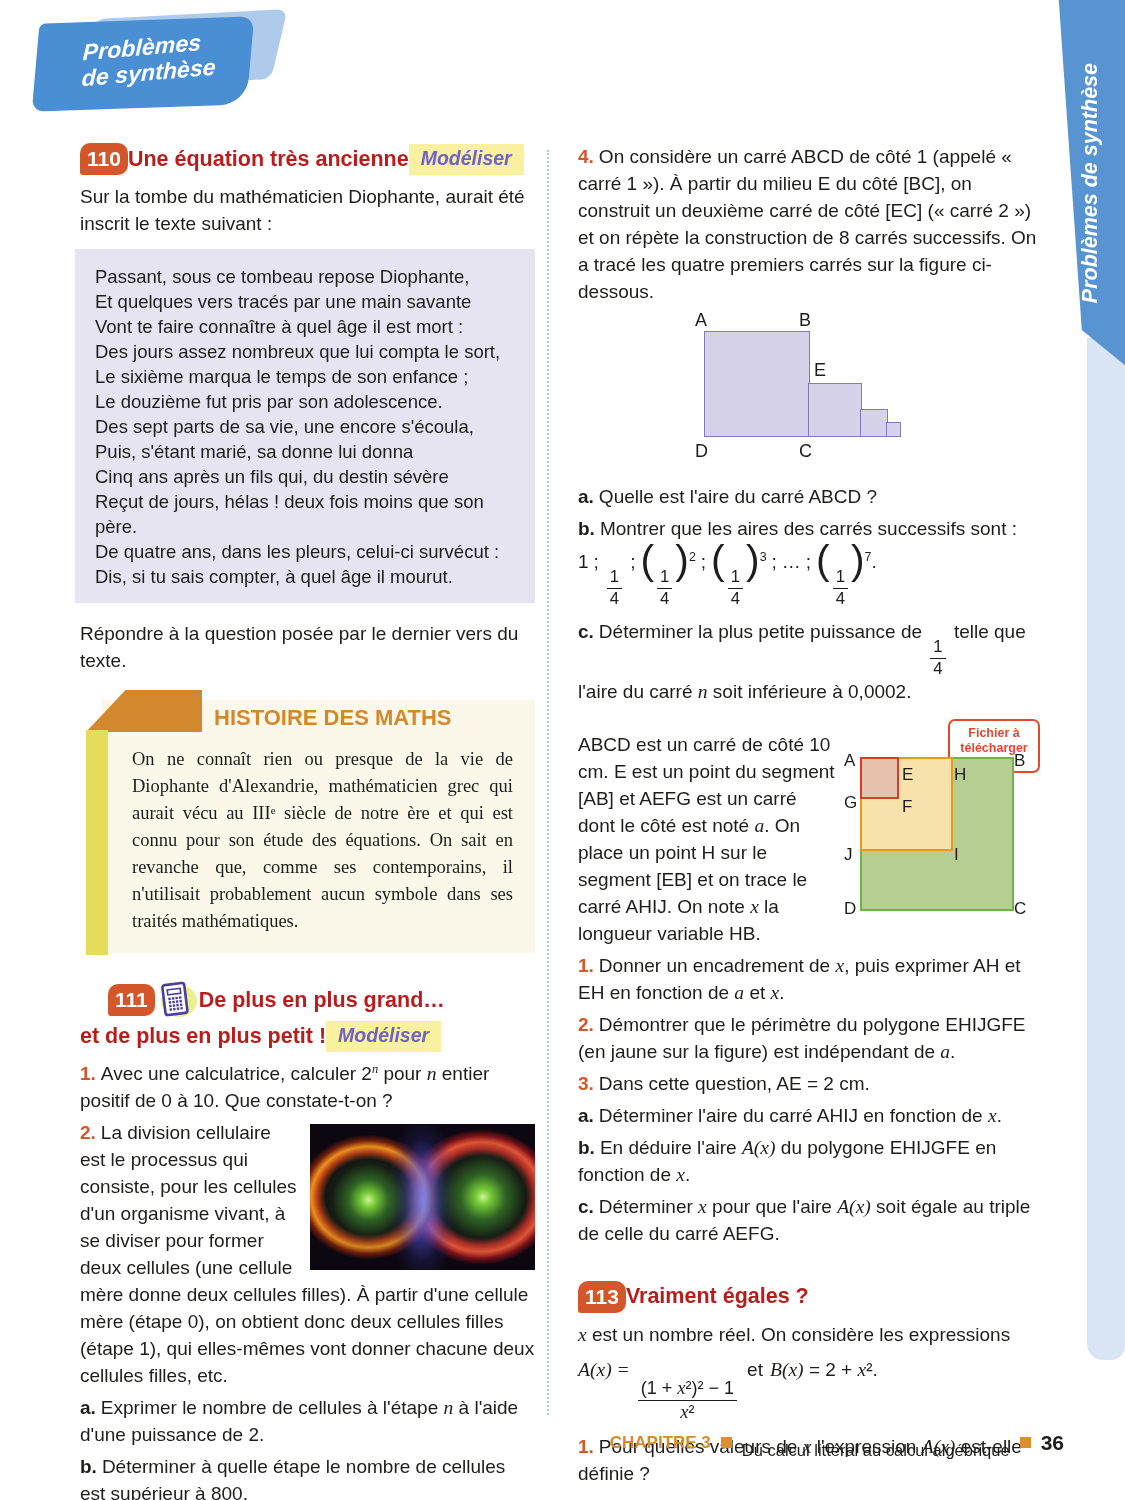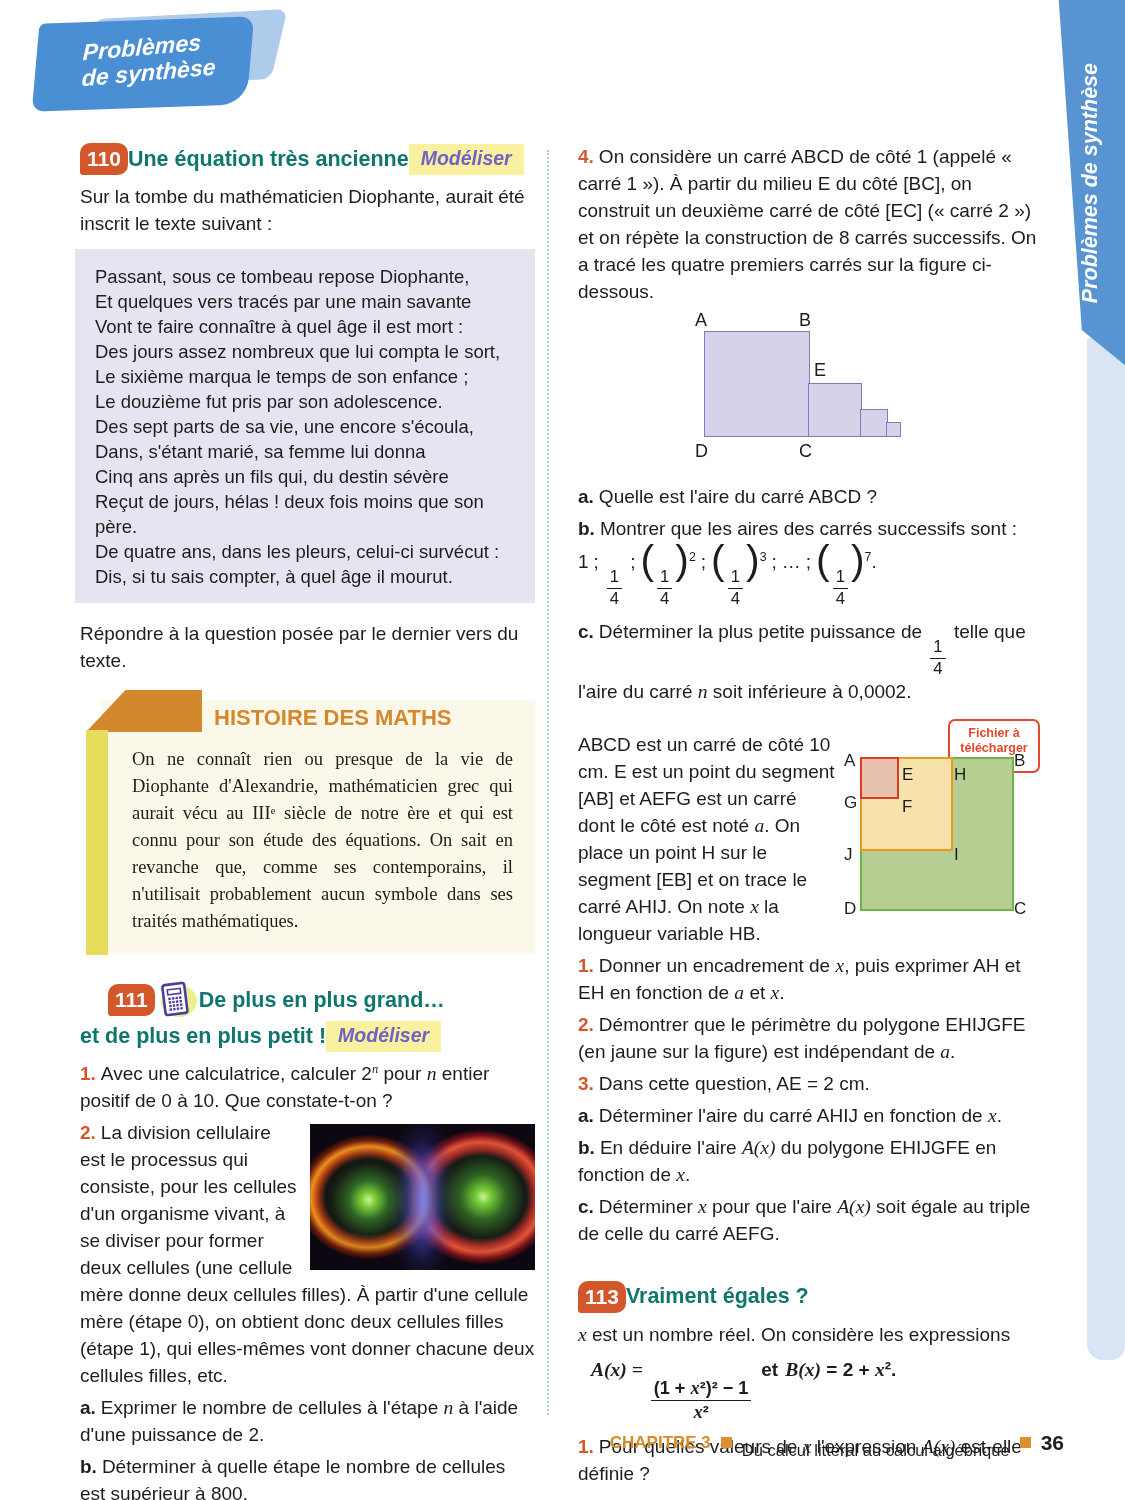--- a/index.html
+++ b/index.html
@@ -28,21 +28,21 @@
   
   .divider{position:absolute;left:547px;top:150px;height:1265px;border-left:2px dotted #a5ccd8;}
   .col{position:absolute;top:143px;}
   .col-left{left:80px;width:455px;}
   .col-right{left:578px;width:462px;}
 
   
   .ex-head{display:flex;align-items:center;gap:0;margin:0 0 8px;}
   .ex-num{background:#d4562b;color:#fff;font-weight:700;font-size:21px;line-height:1;
           padding:5px 7px 6px;border-radius:10px 10px 10px 3px;}
-  .ex-title{color:#0f766e;font-weight:700;font-size:21.5px;}
+  .ex-title{color:#b91c1c;font-weight:700;font-size:21.5px;}
   .tag{background:#f9f0a0;color:#6f63c5;font-style:italic;font-weight:700;font-size:19.5px;
        padding:1px 12px 3px;}
   .qnum{color:#d4562b;font-weight:700;margin-right:5px;}
   .qletter{font-weight:700;margin-right:5px;}
   .para{margin:0 0 5px;}
   .var,.func{font-style:italic;font-family:"Liberation Serif","DejaVu Serif",serif;font-size:1.03em;}
   sup.exp{font-size:.65em;line-height:0;}
   sup.exp.var{font-family:"Liberation Serif","DejaVu Serif",serif;}
 
   
@@ -101,21 +101,21 @@
   .dl-stand .out{position:absolute;inset:0;background:#e2492c;clip-path:polygon(18% 0,82% 0,100% 100%,0 100%);}
   .dl-stand .in{position:absolute;left:8px;right:8px;top:3px;bottom:3px;background:#fff;clip-path:polygon(12% 0,88% 0,100% 100%,0 100%);}
 
   
   .footer{position:absolute;right:61px;bottom:36px;display:flex;align-items:center;gap:10px;}
   .chap{color:#d78b2b;font-weight:700;font-size:17px;}
   .sqb{width:11px;height:11px;background:#dd8f2f;display:inline-block;}
   .ftitle{font-size:16.5px;color:#1d1d1b;margin-top:16px;}
   .pageno{font-size:21px;font-weight:700;}
 
-  .formula113{margin:8px 13px 10px;font-weight:bold;}
+  .formula113{margin:8px 0 10px;}
   .mid{margin:0 7px;}
   .clear{clear:both;}
 </style>
 </head>
 <body>
 
 <div class="page">
 
   <div class="corner">
     <div class="corner-light"></div>
@@ -147,21 +147,21 @@
     <p class="para"><span>Sur la tombe du mathématicien Diophante, aurait été inscrit le texte suivant :</span></p>
 
     <div class="poembox">
       <p class="pline">Passant, sous ce tombeau repose Diophante,</p>
       <p class="pline">Et quelques vers tracés par une main savante</p>
       <p class="pline">Vont te faire connaître à quel âge il est mort :</p>
       <p class="pline">Des jours assez nombreux que lui compta le sort,</p>
       <p class="pline">Le sixième marqua le temps de son enfance ;</p>
       <p class="pline">Le douzième fut pris par son adolescence.</p>
       <p class="pline">Des sept parts de sa vie, une encore s'écoula,</p>
-      <p class="pline">Dans, s'étant marié, sa femme lui donna</p>
+      <p class="pline">Puis, s'étant marié, sa donne lui donna</p>
       <p class="pline">Cinq ans après un fils qui, du destin sévère</p>
       <p class="pline">Reçut de jours, hélas ! deux fois moins que son père.</p>
       <p class="pline">De quatre ans, dans les pleurs, celui-ci survécut :</p>
       <p class="pline">Dis, si tu sais compter, à quel âge il mourut.</p>
     </div>
 
     <p class="para" style="margin-top:17px;"><span>Répondre à la question posée par le dernier vers du texte.</span></p>
 
     <div class="histoire">
       <div class="h-corner"></div>

